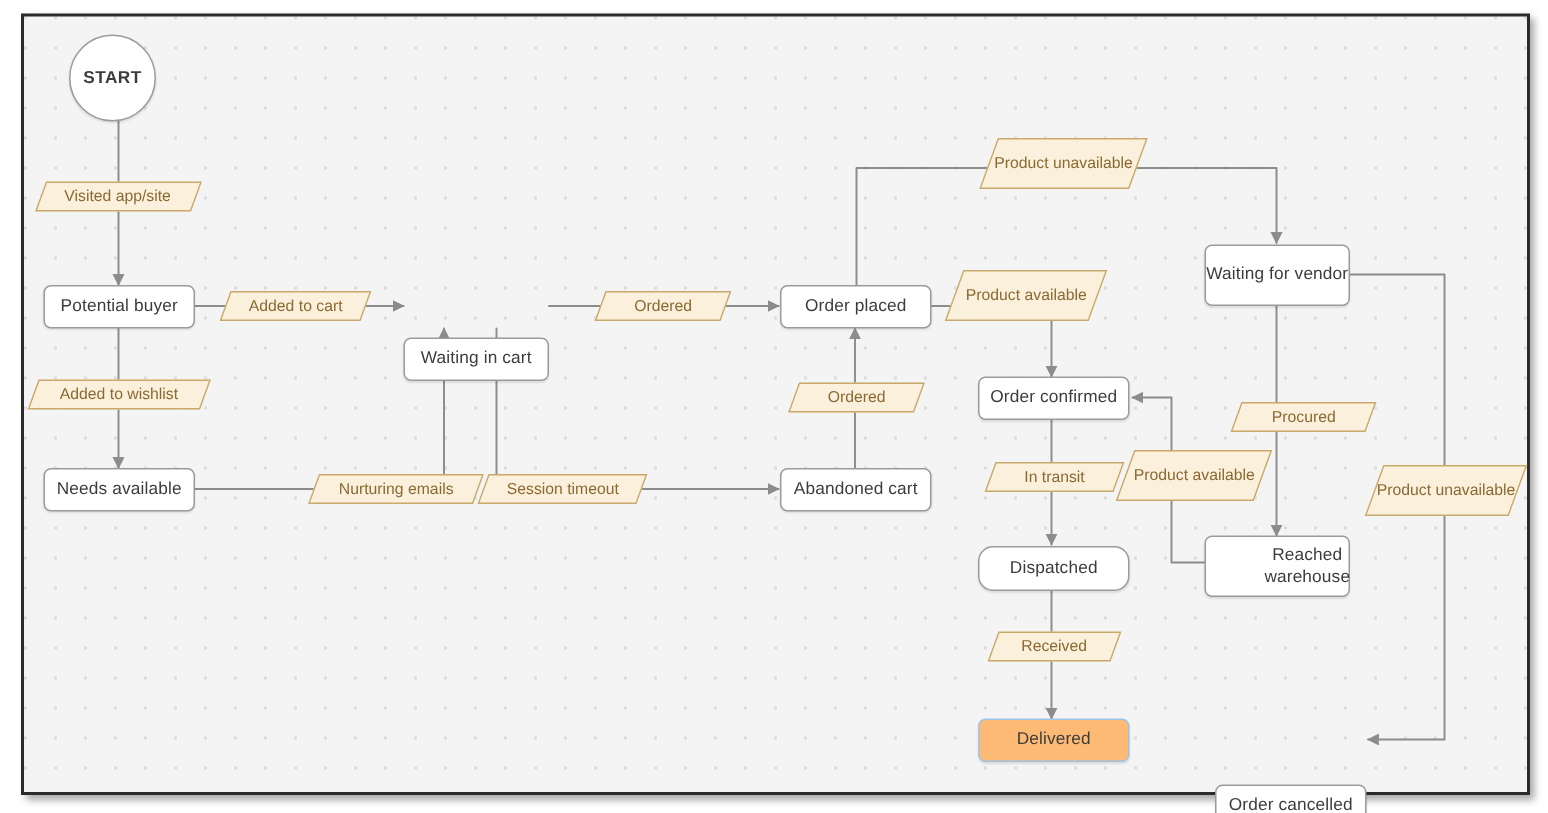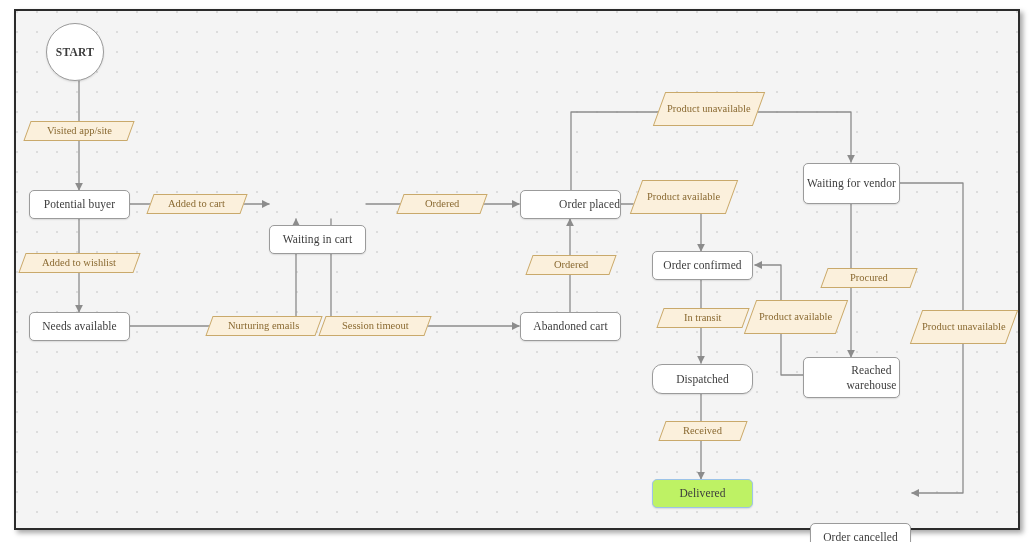--- a/index.html
+++ b/index.html
@@ -7,21 +7,20 @@
     padding: 0;
     background: #ffffff;
     font-family: "Liberation Sans", sans-serif;
   }
   #root {
     position: relative;
     width: 1032px;
     height: 542px;
     overflow: hidden;
     background: #ffffff;
-    font-family: Liberation Serif, serif;
   }
   
   #frame {
     position: absolute;
     left: 14px;
     top: 9px;
     width: 1006px;
     height: 521px;
     box-sizing: border-box;
     border: 2px solid #2b2b2b;
@@ -55,21 +54,21 @@
     align-items: center;
     justify-content: center;
     text-align: center;
     color: #3c3c3c;
     font-size: 11.5px;
     line-height: 1.22;
     letter-spacing: 0.1px;
     box-shadow: 0 1px 1.5px rgba(0,0,0,0.10);
   }
   .node.delivered {
-    background: #bef264;
+    background: #fdba74;
     border: 1px solid #9cc3e8;
     color: #3c3c3c;
   }
   .start {
     position: absolute;
     box-sizing: border-box;
     width: 58px;
     height: 58px;
     border-radius: 50%;
     background: #ffffff;
@@ -154,21 +153,21 @@
   </div>
 
   <div class="node" style="left:29px; top:190px; width:101px; height:29px;">
     <span>Potential buyer</span>
   </div>
 
   <div class="node" style="left:269px; top:190px; width:97px; height:29px;margin-top:35px;">
     <span>Waiting in cart</span>
   </div>
 
-  <div class="node" style="left:520px; top:190px; width:101px; height:29px;justify-content:flex-end;">
+  <div class="node" style="left:520px; top:190px; width:101px; height:29px;">
     <span>Order placed</span>
   </div>
 
   <div class="node" style="left:29px; top:312px; width:101px; height:29px;">
     <span>Needs available</span>
   </div>
 
   <div class="node" style="left:520px; top:312px; width:101px; height:29px;">
     <span>Abandoned cart</span>
   </div>

